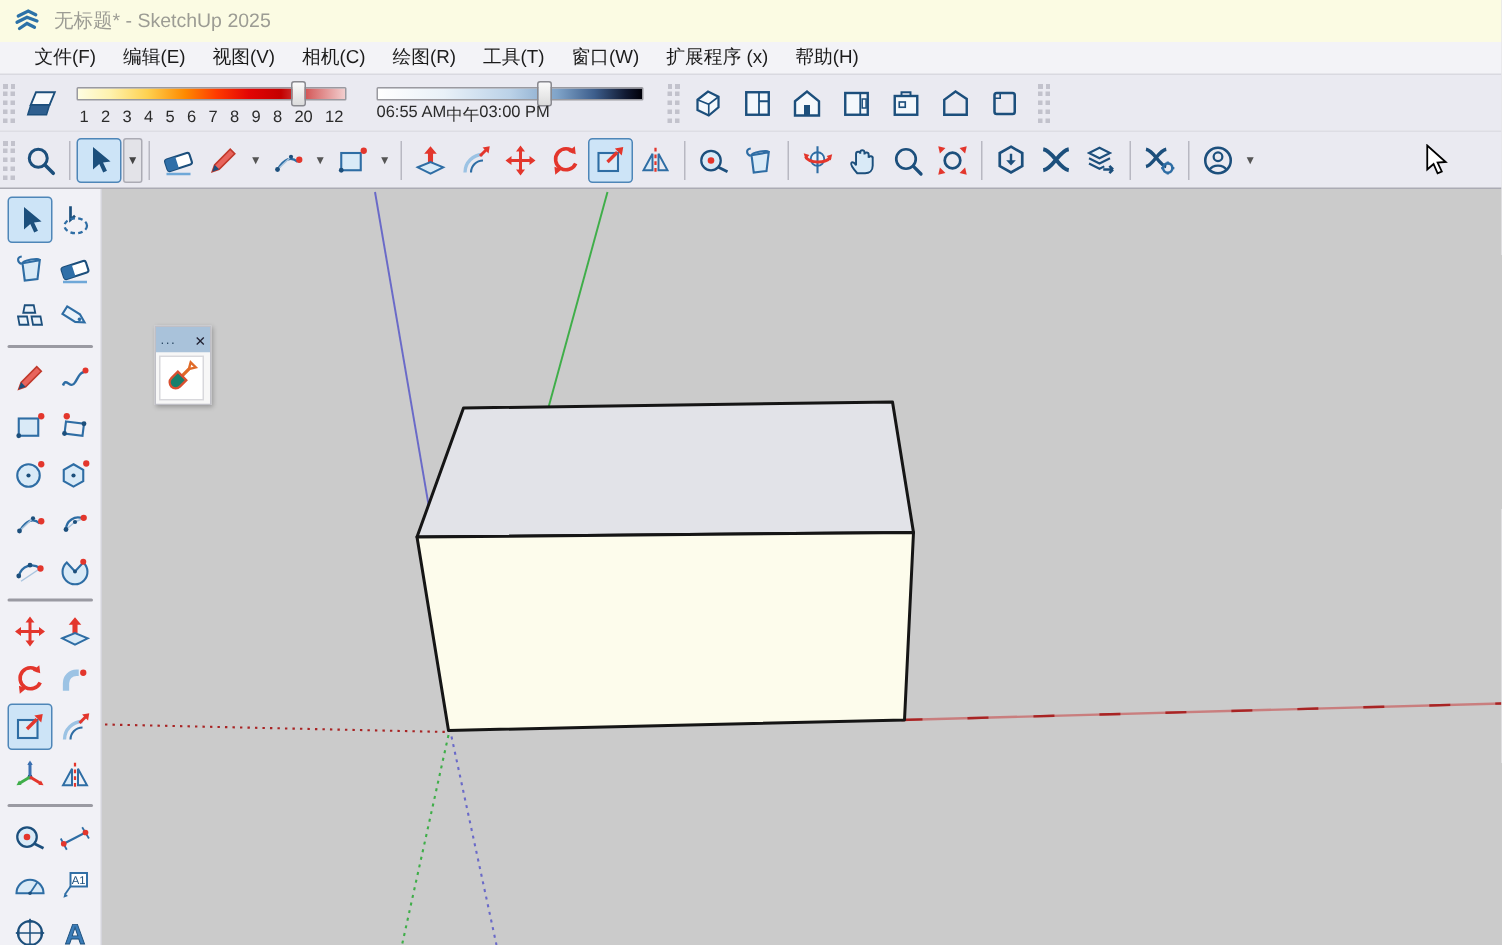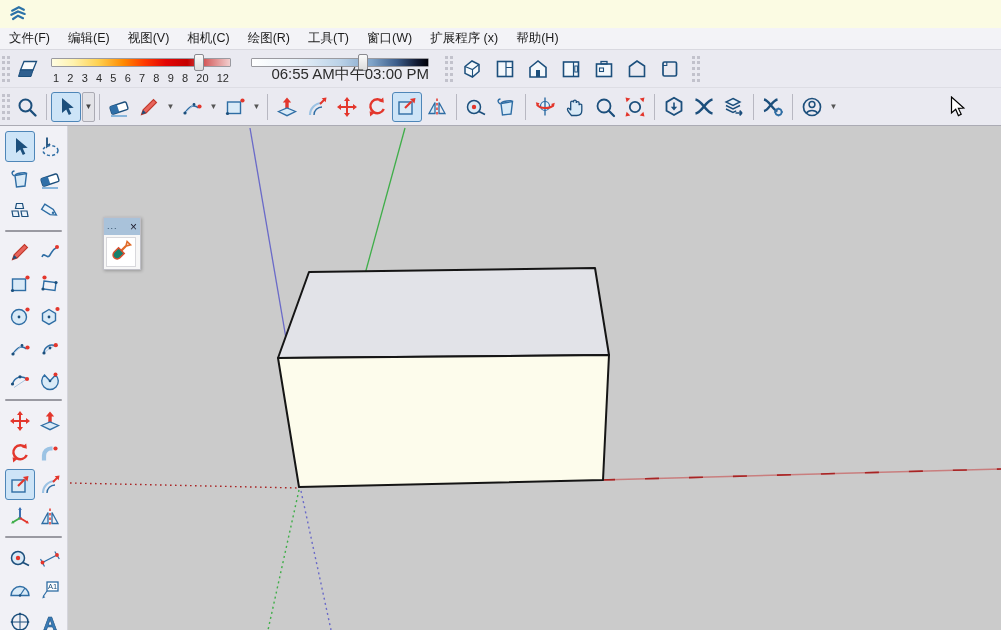--- a/index.html
+++ b/index.html
@@ -7,21 +7,21 @@
     font-family:"Liberation Sans","DejaVu Sans",sans-serif; }
   #app { position:relative; width:1001px; height:630px; background:#EAEAF1; }
 
   
   #titlebar { height:28px; background:#FBFBE3; display:flex; align-items:center;
     padding-left:8px; gap:8px; }
   #titlebar .title { color:#9C9C94; font-size:13px; }
 
   
   #menubar { height:22px; background:#F3F3F7; border-bottom:1px solid #D9D9E0;
-    display:flex; align-items:center; padding-left:0; }
+    display:flex; align-items:center; padding-left:14px; }
   #menubar .menu-item { font-size:12.5px; color:#1b1b1b; padding:2px 9px; cursor:default; }
 
   
   .toolbar { display:flex; align-items:center; background:#EAEAF1; }
   #toolbar-shadow { height:38px; border-bottom:1px solid #DDDDE4; }
   #toolbar-main { height:38px; border-bottom:1px solid #ABABB4; position:relative; }
   .grip { width:8px; height:26px; margin:0 2px;
     border-left:3px dotted #C2C2CC; border-right:3px dotted #C2C2CC; }
   .tb-sep { width:1px; height:26px; background:#B8B8C2; margin:0 4px; }
   .tool-btn { width:30px; height:30px; border:1px solid transparent; background:transparent;
@@ -42,21 +42,21 @@
     border:1px solid #9a9aa0; border-radius:1px; }
   #date-track { background:linear-gradient(90deg,#FFFDE2 0%,#FFF2AE 12%,#FFD150 26%,
      #FF8A00 40%,#FF3A00 52%,#E30505 64%,#C40000 76%,#D96F6F 88%,#F2CECE 100%); }
   #time-track { background:linear-gradient(90deg,#FFFFFF 0%,#E9F1F8 25%,#BBD2E8 50%,
      #7FA3C8 68%,#3D5E8C 82%,#101830 94%,#000008 100%); }
   .slider .handle { position:absolute; top:1px; width:10px; height:17px;
     background:linear-gradient(#FAFAFA,#DCDCDC); border:1px solid #8A8A90; border-radius:2px; }
   .slider .tick-row { position:absolute; left:2px; right:2px; bottom:1px; display:flex;
     justify-content:space-between; font-size:11px; color:#2b2b2b; }
   .slider .time-labels { position:absolute; left:0; right:0; bottom:1px; display:flex;
-    justify-content:flex-end; font-size:15px; color:#2b2b2b; }
+    justify-content:flex-start; font-size:11px; color:#2b2b2b; }
   #date-slider { width:180px; margin:0 6px; }
   #time-slider { width:178px; margin:0 6px 0 14px; }
 
   
   #main { display:flex; height:504px; }
   #side-toolbar { width:68px; background:#F1F1F6; border-right:1px solid #D5D5DC;
     padding:5px 3px 0 5px; }
   #side-toolbar .grid { display:grid; grid-template-columns:30px 30px; gap:1px 0; }
   #side-toolbar .hsep { height:2px; background:#9A9AA2; margin:4px 2px 4px 0; border-radius:1px; }
 
@@ -83,20 +83,21 @@
 <div id="app">
 
   <div id="titlebar">
     <svg width="20" height="20" viewBox="0 0 24 24">
       <g fill="none" stroke="#2C72A8" stroke-width="2.6" stroke-linecap="round">
         <path d="M5 8 L13 4 L19 7"></path>
         <path d="M4 13 L12 9 L20 12"></path>
         <path d="M6 18 L12 14 L18 17"></path>
       </g>
     </svg>
+    <span class="title">无标题* - SketchUp 2025</span>
   </div>
 
   <div id="menubar">
       <div class="menu-item">文件(F)</div>
       <div class="menu-item">编辑(E)</div>
       <div class="menu-item">视图(V)</div>
       <div class="menu-item">相机(C)</div>
       <div class="menu-item">绘图(R)</div>
       <div class="menu-item">工具(T)</div>
       <div class="menu-item">窗口(W)</div>

